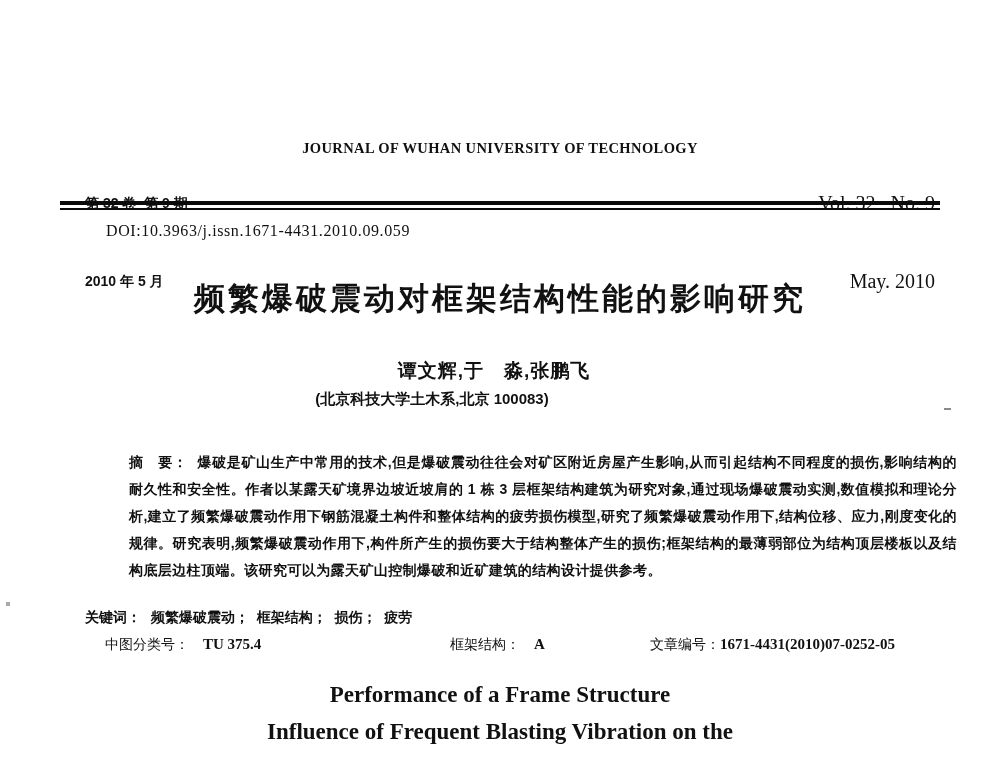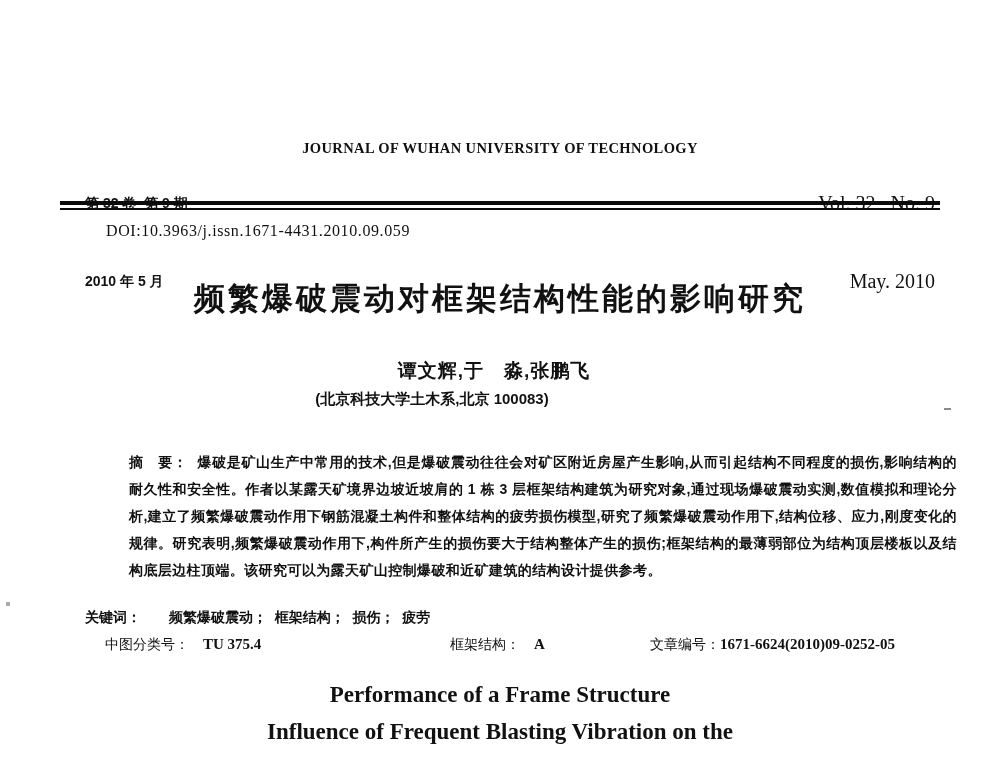--- a/index.html
+++ b/index.html
@@ -147,21 +147,21 @@
   .keywords-row {
     position: absolute;
     top: 604px;
     left: 85px;
     width: 828px;
     font-size: 14px;
     font-weight: bold;
     line-height: 27px;
     white-space: pre-wrap;
   }
-  .keywords-row .label { margin-right: 28px; }
+  .keywords-row .label { margin-right: 10px; }
   .clc-row {
     position: absolute;
     top: 631px;
     left: 85px;
     width: 810px;
     height: 27px;
     font-size: 14px;
     line-height: 27px;
   }
   .clc-row .label { font-weight: normal; padding-left: 20px; }
@@ -236,21 +236,21 @@
   <div class="authors">谭文辉,于　淼,张鹏飞</div>
   <div class="affiliation">(北京科技大学土木系,北京 100083)</div>
 
   <div class="abstract"><span class="label">摘　要：</span><span>爆破是矿山生产中常用的技术,但是爆破震动往往会对矿区附近房屋产生影响,从而引起结构不同程度的损伤,影响结构的耐久性和安全性。作者以某露天矿境界边坡近坡肩的 1 栋 3 层框架结构建筑为研究对象,通过现场爆破震动实测,数值模拟和理论分析,建立了频繁爆破震动作用下钢筋混凝土构件和整体结构的疲劳损伤模型,研究了频繁爆破震动作用下,结构位移、应力,刚度变化的规律。研究表明,频繁爆破震动作用下,构件所产生的损伤要大于结构整体产生的损伤;框架结构的最薄弱部位为结构顶层楼板以及结构底层边柱顶端。该研究可以为露天矿山控制爆破和近矿建筑的结构设计提供参考。</span></div>
 
   <div class="keywords-row"><span class="label">关键词：</span><span>频繁爆破震动；  框架结构；  损伤；  疲劳</span></div>
 
   <div class="clc-row">
     <span class="clc-left"><span class="label">中图分类号：</span><span class="clc-gap"></span><span class="value">TU 375.4</span></span>
     <span class="clc-mid"><span class="label">框架结构：</span><span class="clc-gap"></span><span class="value">A</span></span>
-    <span class="clc-right"><span class="label">文章编号：</span><span class="value">1671-6624(2010)09-0252-05</span></span>
+    <span class="clc-right"><span class="label">文章编号：</span><span class="value">1671-4431(2010)07-0252-05</span></span>
   </div>
 
   <div class="title-en">
     <div>Performance of a Frame Structure</div>
     <div>Influence of Frequent Blasting Vibration on the</div>
   </div>
 
   <div class="speck-left"></div>
   <div class="speck-right"></div>
 

